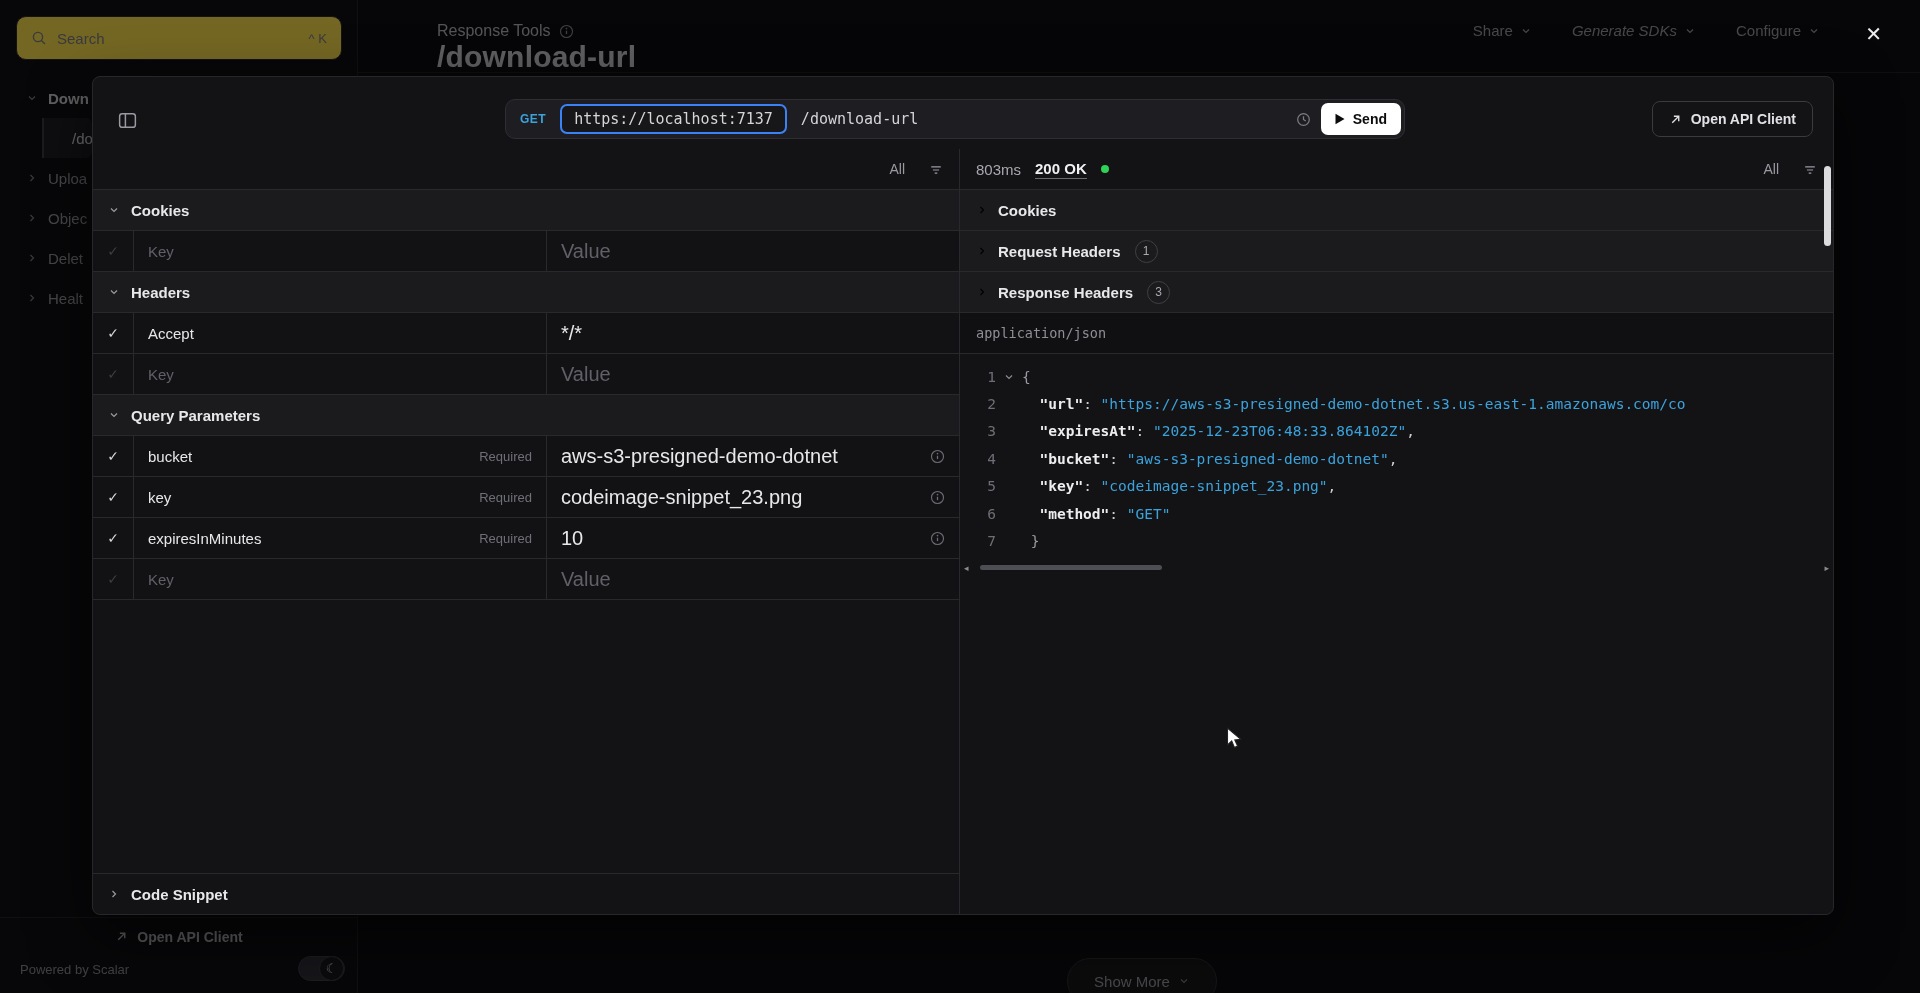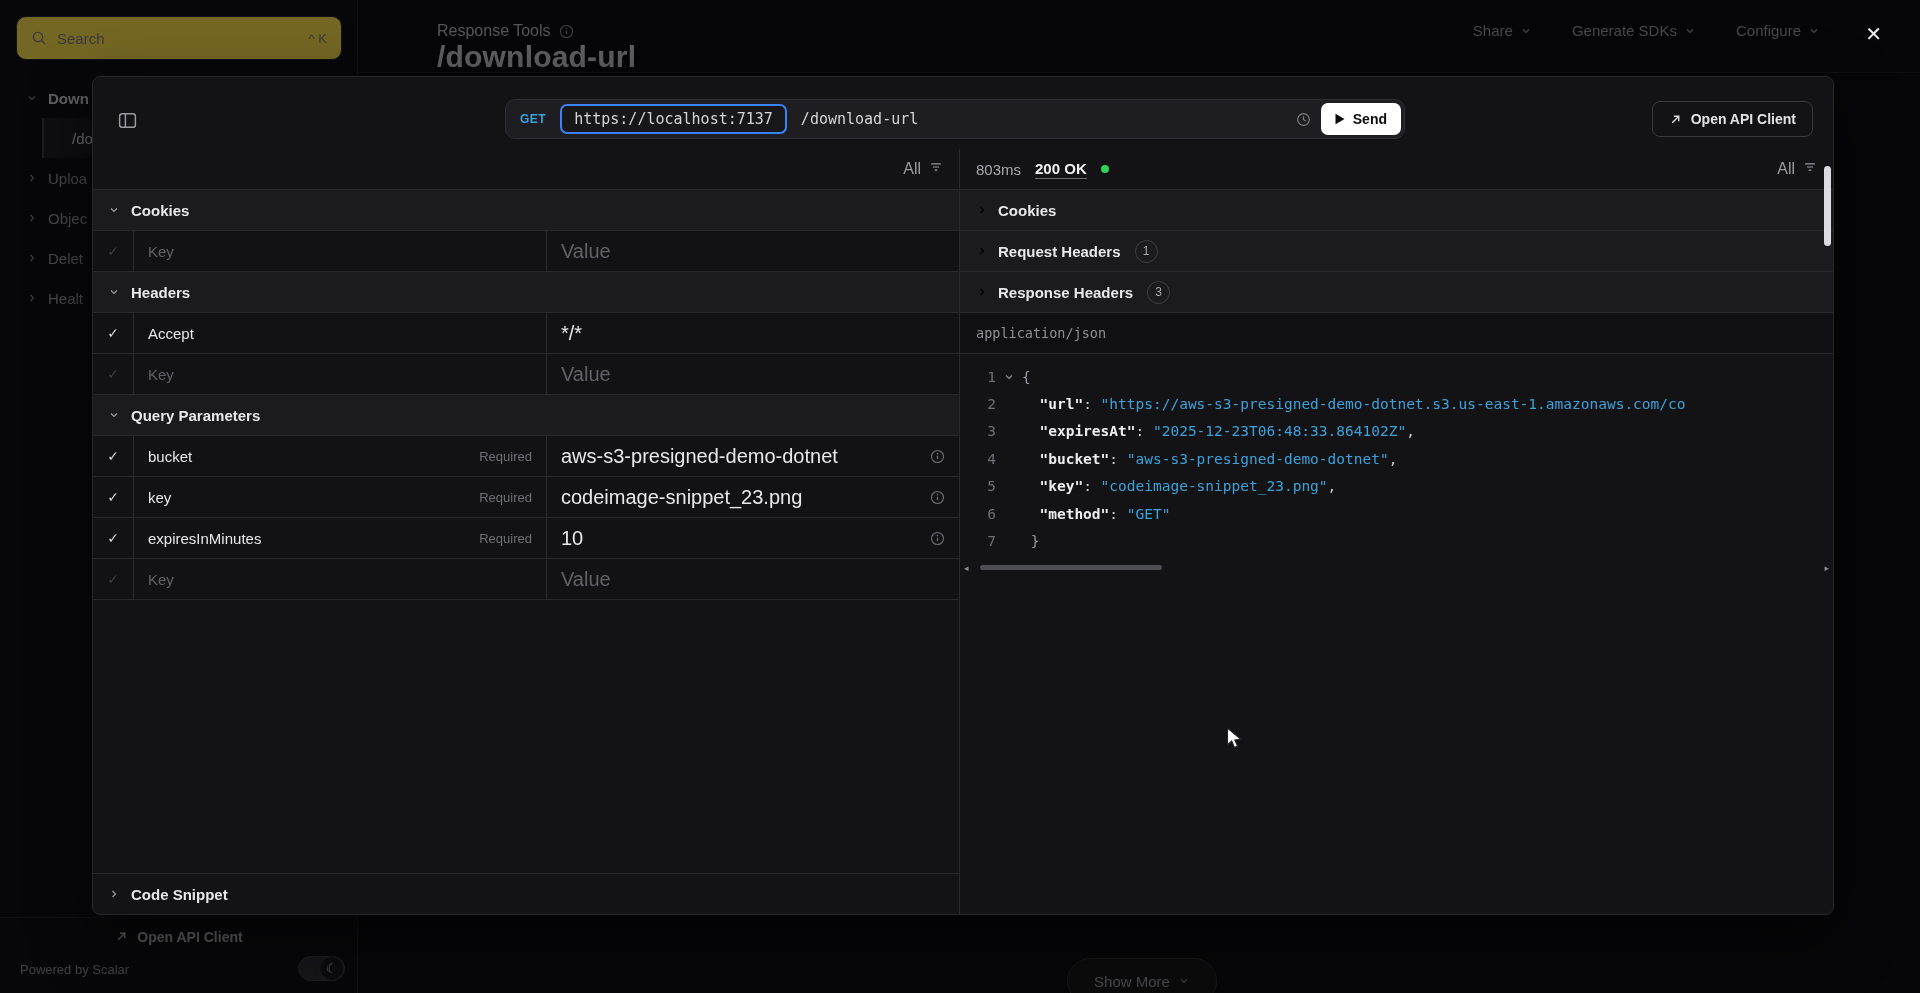--- a/index.html
+++ b/index.html
@@ -52,21 +52,21 @@
   .path{color:#d5d5d9;font-size:15px;padding:0 14px;flex:1}
   .clock-btn{color:#7c7c84;margin-right:10px;cursor:pointer}
   .send{height:32px;background:#ffffff;border-radius:7px;display:flex;align-items:center;gap:8px;padding:0 14px;
     color:#0b0b0d;font-size:14px;font-weight:700;cursor:pointer;font-family:"Liberation Sans",sans-serif}
   .open-client{position:absolute;right:20px;top:24px;height:36px;border:1px solid #3a3a3f;border-radius:8px;
     display:flex;align-items:center;gap:9px;padding:0 16px;color:#e2e2e6;font-size:14px;font-weight:600;cursor:pointer}
   .panels{position:absolute;left:0;top:72px;right:0;bottom:0;display:flex}
   .lpanel{width:867px;border-right:1px solid var(--border);display:flex;flex-direction:column}
   .rpanel{flex:1;display:flex;flex-direction:column;position:relative}
   .frow{height:41px;border-bottom:1px solid var(--border);display:flex;align-items:center;flex:none}
-  .filter-right{margin-left:auto;display:flex;align-items:flex-start;gap:8px;color:var(--dim);font-size:16px;padding-right:16px;cursor:pointer}
+  .filter-right{margin-left:auto;display:flex;align-items:flex-end;gap:24px;color:var(--dim);font-size:14px;padding-right:16px;cursor:pointer}
   .sec{height:41px;background:var(--section);border-bottom:1px solid var(--border);display:flex;align-items:center;
     padding-left:14px;gap:10px;flex:none;cursor:pointer}
   .sec .t{color:var(--tx);font-size:15px;font-weight:700}
   .sec .chev{color:var(--dim);width:14px;display:flex;justify-content:center}
   .kvrow{height:41px;background:var(--row);border-bottom:1px solid var(--border);display:flex;align-items:stretch;flex:none}
   .cell-check{width:41px;border-right:1px solid var(--border);display:flex;align-items:center;justify-content:center;
     color:#d7d7db;font-size:14px;cursor:pointer}
   .cell-check.off{color:#3c3c42}
   .cell-key{width:413px;border-right:1px solid var(--border);display:flex;align-items:center;padding:0 14px;gap:8px}
   .cell-key .k{color:var(--tx);font-size:15px;flex:1}
@@ -199,21 +199,21 @@
   <div class="top-menu" id="top-menu">
       <div class="mi">
         <div style="display: inline;">Share</div>
         <div>
           <svg width="12" height="12" viewBox="0 0 16 16">
             <path d="M4 6l4 4 4-4" fill="none" stroke="currentColor" stroke-width="1.6"></path>
           </svg>
         </div>
       </div>
       <div class="mi">
-        <div style="display: inline;">Generate SDKs</div>
+        <div style="display: inline; font-style: italic;">Generate SDKs</div>
         <div>
           <svg width="12" height="12" viewBox="0 0 16 16">
             <path d="M4 6l4 4 4-4" fill="none" stroke="currentColor" stroke-width="1.6"></path>
           </svg>
         </div>
       </div>
       <div class="mi">
         <div style="display: inline;">Configure</div>
         <div>
           <svg width="12" height="12" viewBox="0 0 16 16">

